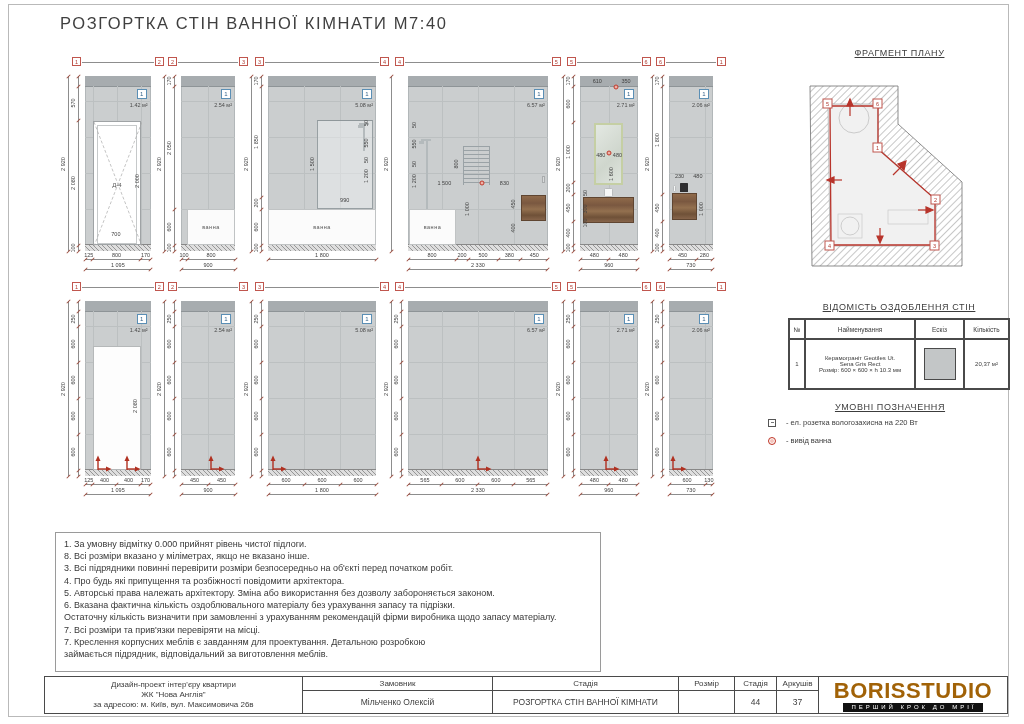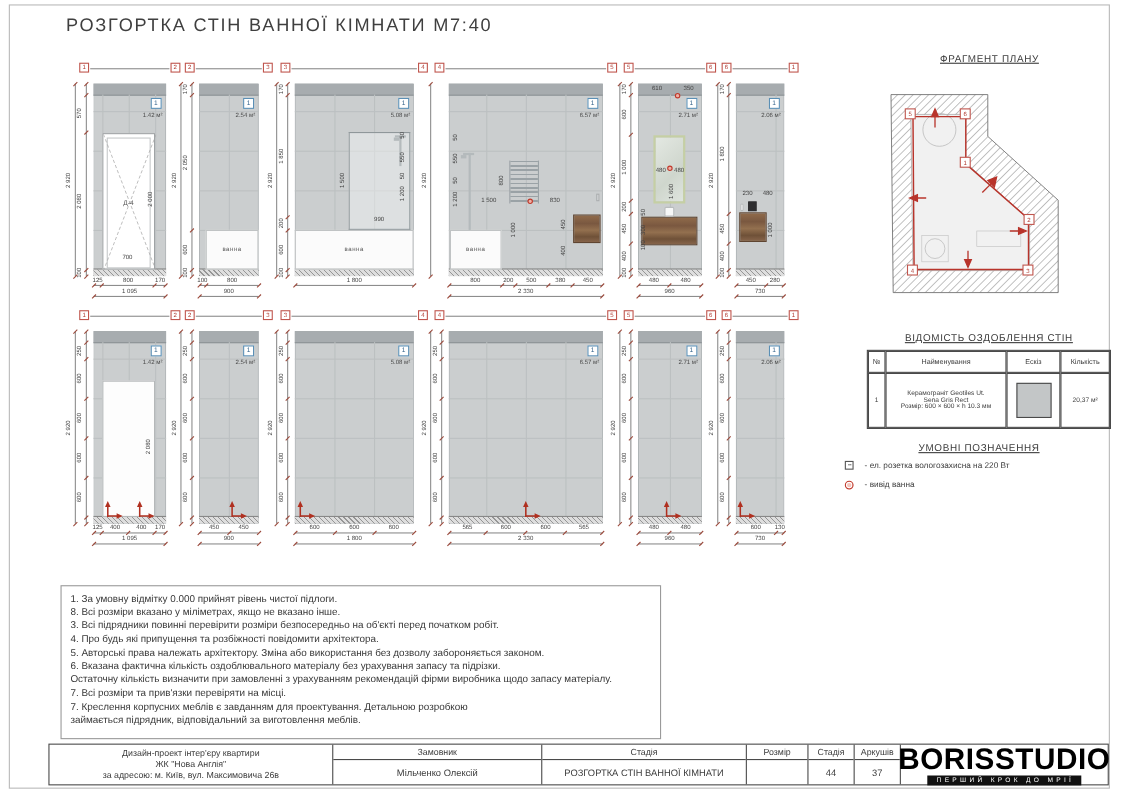--- a/index.html
+++ b/index.html
@@ -62,21 +62,21 @@
          box-sizing:border-box;padding:5px 8px;font-size:9px;line-height:1.36;color:#383838;}
   #notes .nt{text-decoration:underline;margin-bottom:1px;}
   
   #tblock{position:absolute;left:44px;top:676px;width:964px;height:38px;border:1px solid #4a4a4a;box-sizing:border-box;
           display:flex;font-size:8.5px;color:#3c3c3c;background:#fff;}
   .tb-cell{border-right:1px solid #4a4a4a;box-sizing:border-box;display:flex;flex-direction:column;}
   .tb-head{height:13px;border-bottom:1px solid #4a4a4a;display:flex;align-items:center;justify-content:center;font-size:8px;}
   .tb-val{flex:1;display:flex;align-items:center;justify-content:center;text-align:center;font-size:8.5px;}
   .tb-proj{width:258px;justify-content:center;text-align:center;font-size:8px;line-height:1.25;}
   .tb-logo{width:188px;border-right:none;align-items:center;justify-content:center;}
-  .logo-word{font-weight:bold;font-size:27px;letter-spacing:0.5px;color:#000000;line-height:1;margin-top:1px;}
+  .logo-word{font-weight:bold;font-size:22px;letter-spacing:0.5px;color:#a16207;line-height:1;margin-top:1px;}
   .logo-bar{background:#111;color:#fff;font-size:6px;letter-spacing:3px;padding:1.5px 6px 1.5px 8px;margin-top:1px;white-space:nowrap;}
 </style>
 </head>
 <body>
 
 <div id="sheet">
   <div class="border-frame"></div>
   <div class="main-title">РОЗГОРТКА СТІН ВАННОЇ КІМНАТИ М7:40</div>
 
   <div class="sec-title" style="left:792px;top:48px;width:215px;">ФРАГМЕНТ ПЛАНУ</div>

